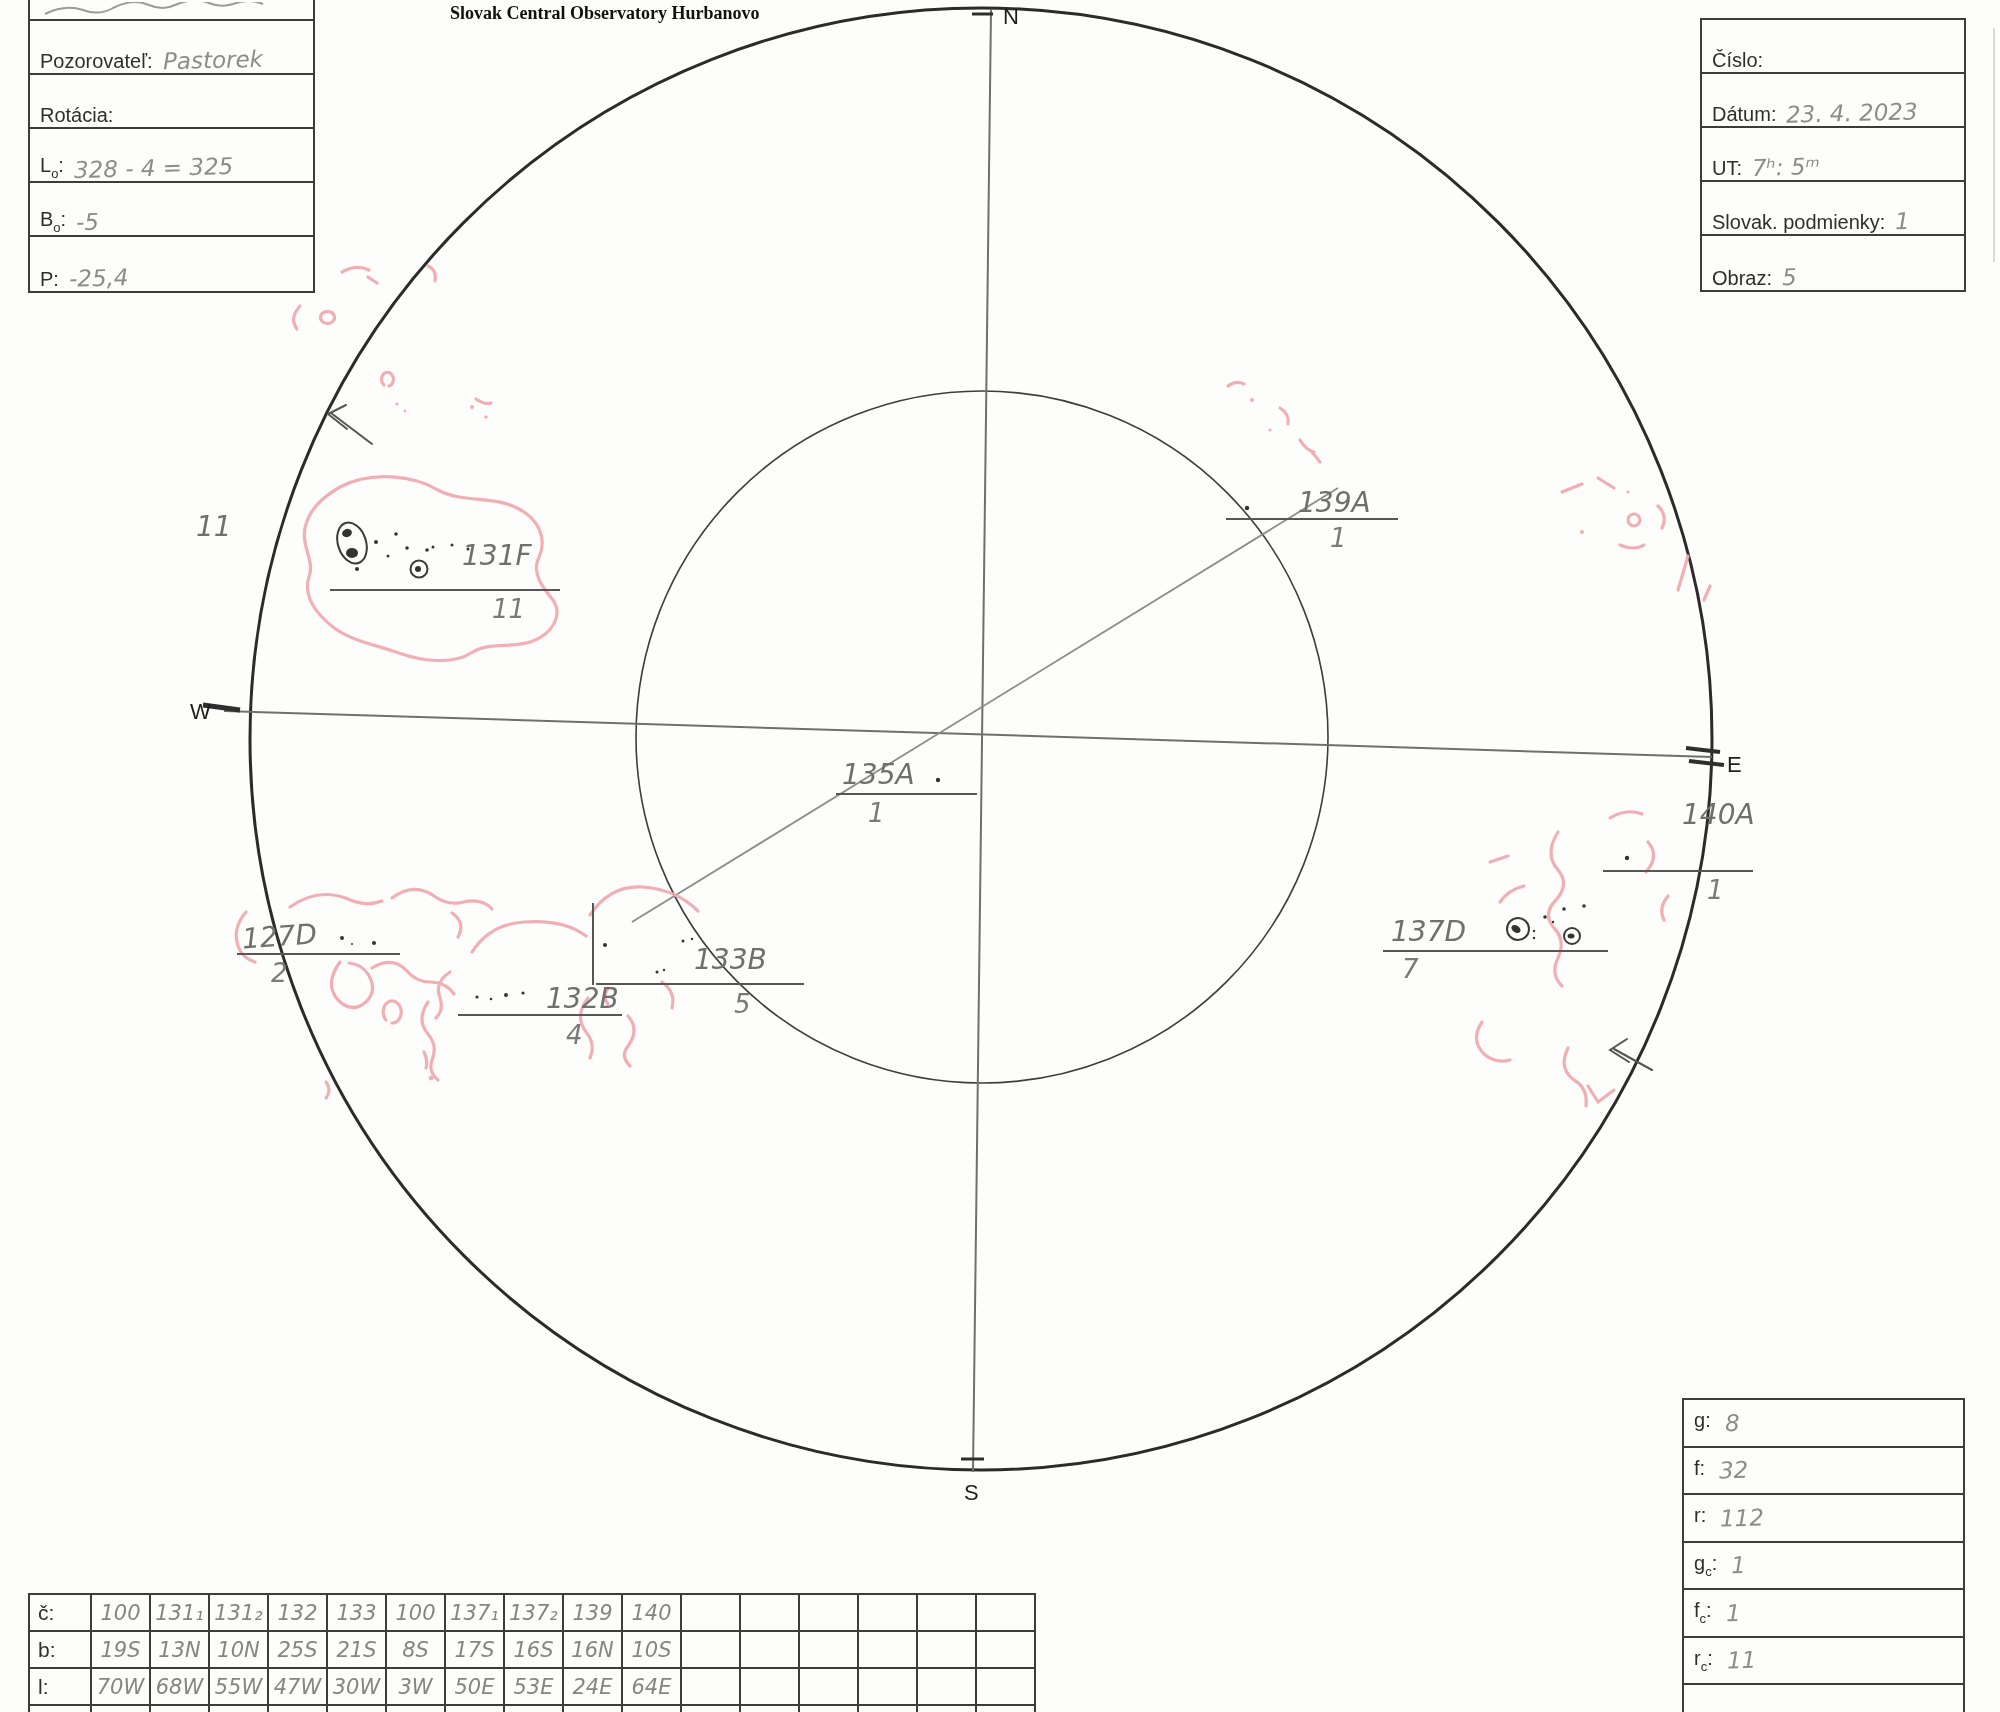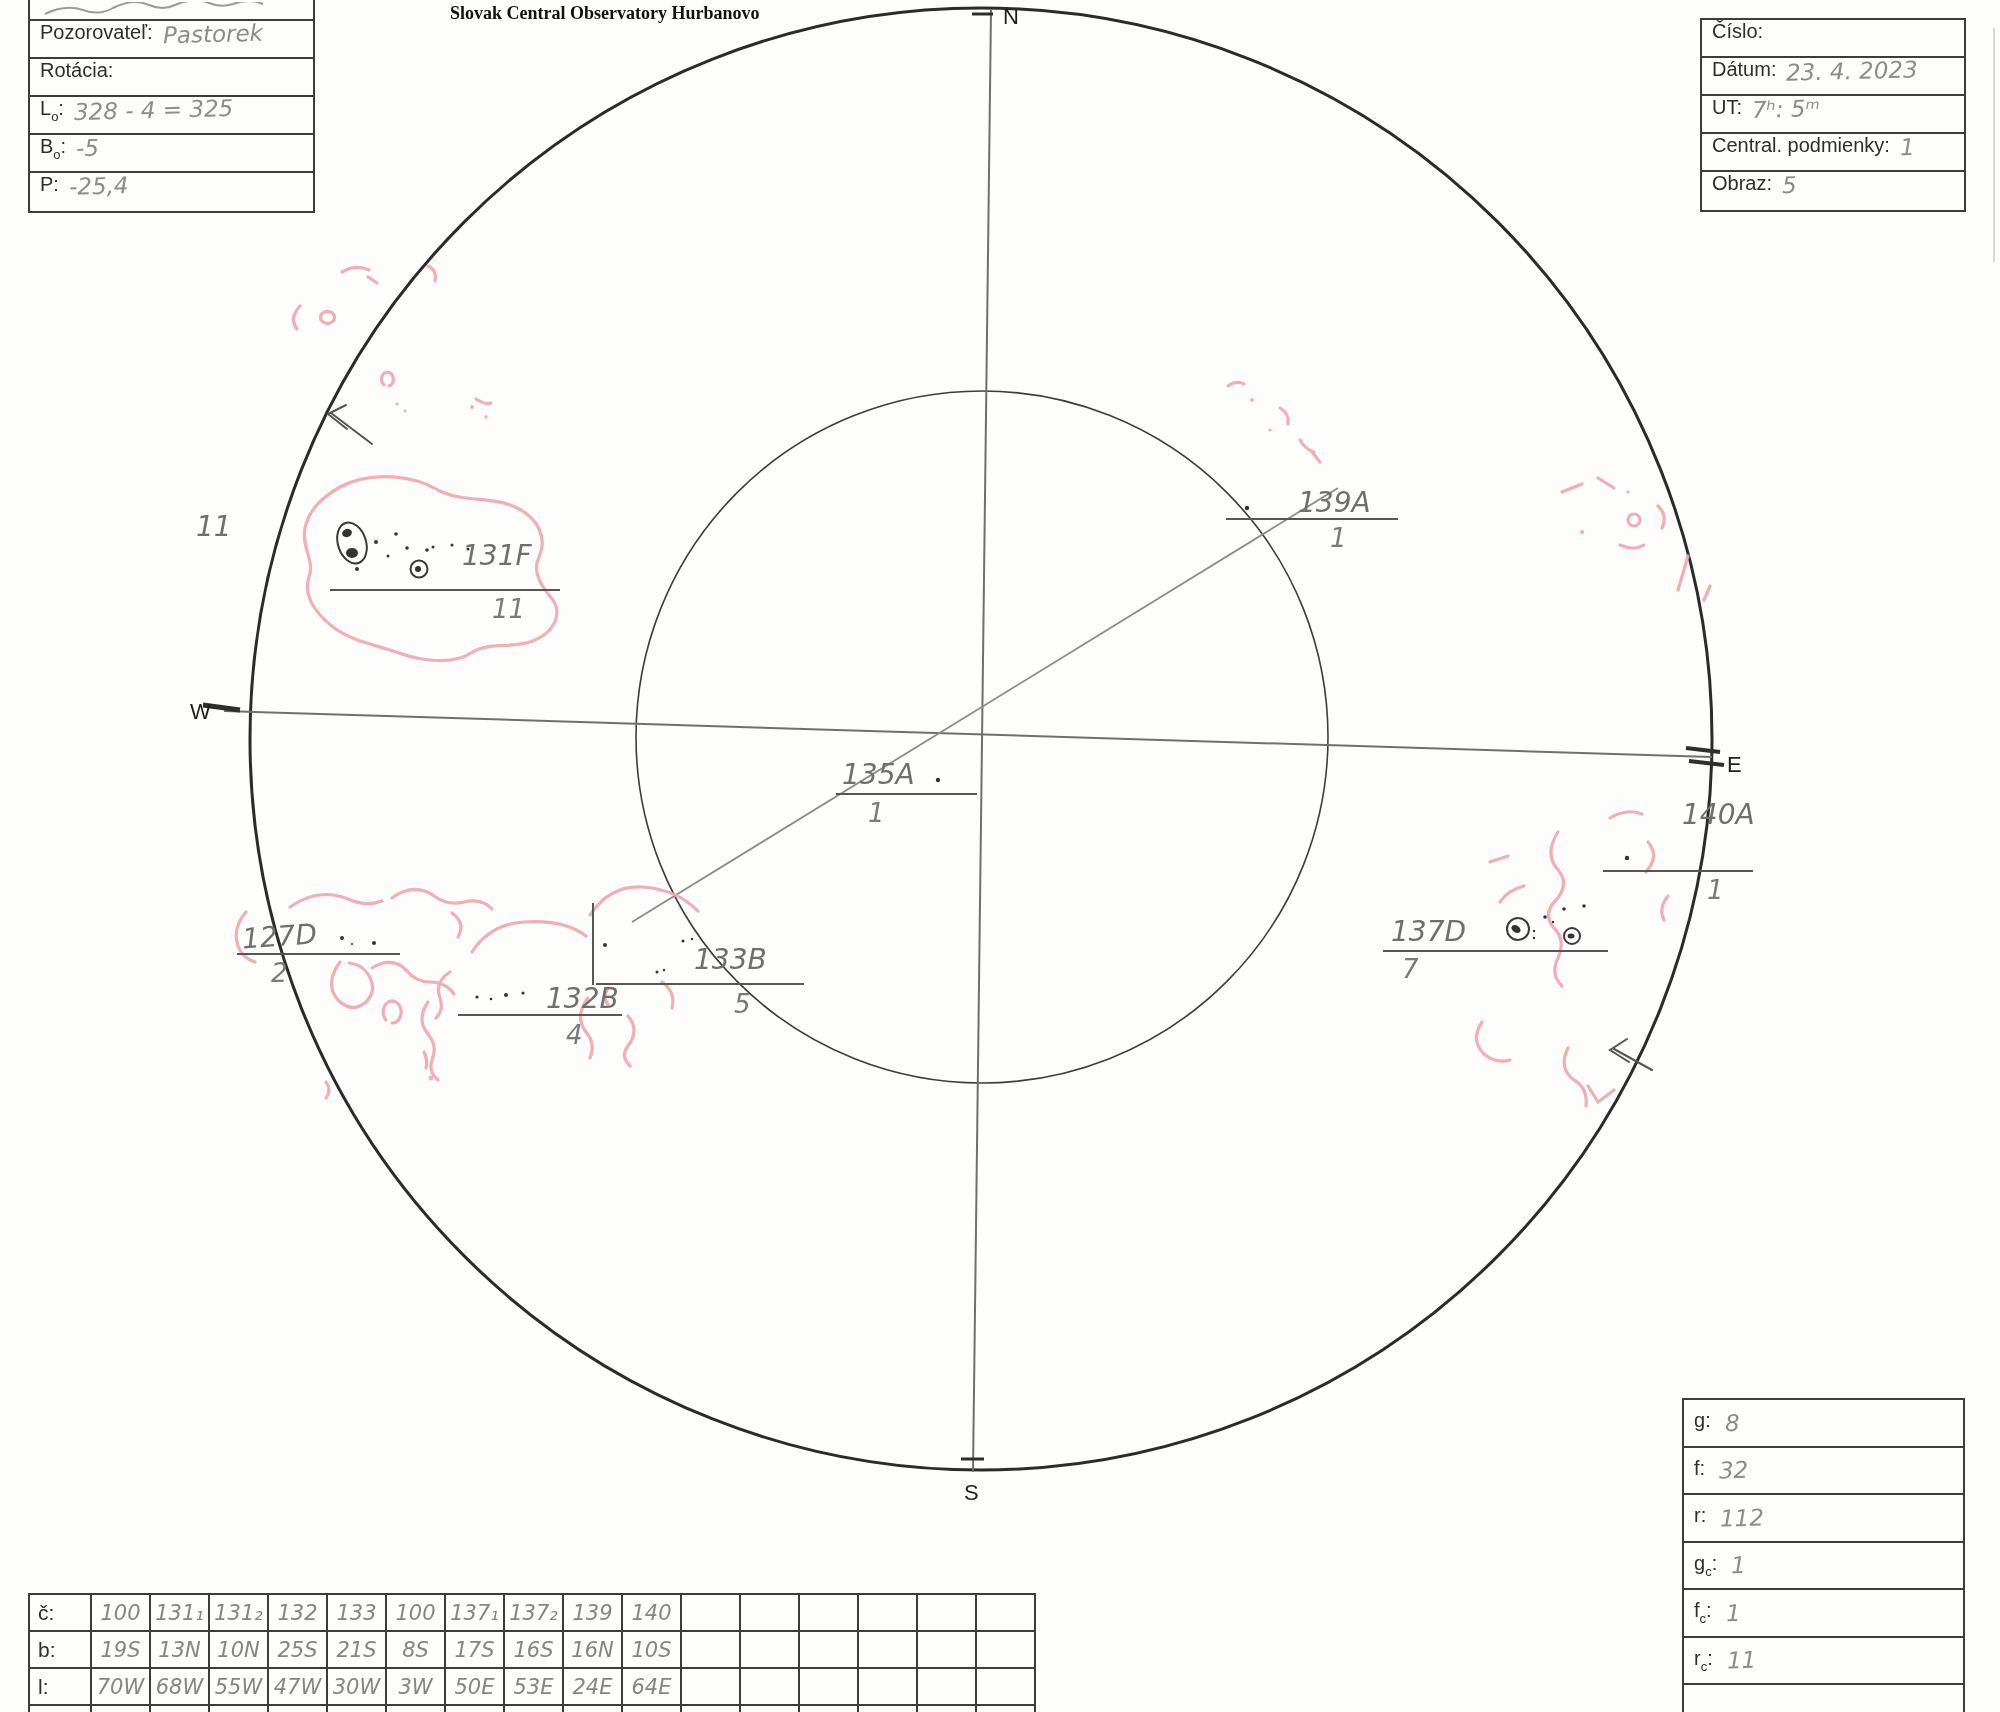--- a/index.html
+++ b/index.html
@@ -3,22 +3,22 @@
 <meta charset="utf-8">
 <style>
   html,body{margin:0;padding:0}
   .sheet{position:relative;width:2000px;height:1712px;background:#fdfdfb;overflow:hidden;
          font-family:"Liberation Sans",sans-serif;color:#2c2c2c}
   .abs{position:absolute}
   .title{position:absolute;left:450px;top:3px;font-family:"Liberation Serif",serif;
          font-weight:bold;font-size:18px;color:#111}
   
   .box{position:absolute;border:2px solid #3c3c3c;background:transparent;box-sizing:border-box}
-  .box .row{box-sizing:border-box;display:flex;align-items:flex-start;gap:10px;padding:0 10px;
-            border-bottom:2px solid #3c3c3c;height:38px;overflow:hidden}
+  .box .row{box-sizing:border-box;display:flex;align-items:flex-end;gap:10px;padding:0 10px;
+            border-bottom:2px solid #3c3c3c;height:54px;overflow:hidden}
   .box .row:last-child{border-bottom:none}
   .box .row.cut{height:49px;align-items:flex-end;padding-bottom:1px}
   .plabel{font-size:20px;color:#2e2e2e;white-space:nowrap}
   .sub{font-size:13px;vertical-align:-6px}
   .hand{font-family:"DejaVu Sans",sans-serif;font-style:italic;color:#8c8c8c}
   .hval{font-size:23px;display:inline-block;transform:rotate(-1.5deg);white-space:nowrap}
   
   .glabel{position:absolute;font-size:28px;color:#6f6f6f;white-space:nowrap}
   .gline{position:absolute;height:2px;background:#565656}
   .gvline{position:absolute;width:2px;background:#565656}
@@ -228,21 +228,21 @@
     </div>
     <div class="row">
       <span class="plabel">Dátum:</span>
       <span class="hand hval">23. 4. 2023</span>
     </div>
     <div class="row">
       <span class="plabel">UT:</span>
       <span class="hand hval">7ʰ: 5ᵐ</span>
     </div>
     <div class="row">
-      <span class="plabel">Central. podmienky:</span>
+      <span class="plabel">Slovak. podmienky:</span>
       <span class="hand hval">1</span>
     </div>
     <div class="row">
       <span class="plabel">Obraz:</span>
       <span class="hand hval">5</span>
     </div>
   </div>
 
   <div class="glabel hand" style="left:196px;top:510px">11</div>
 

